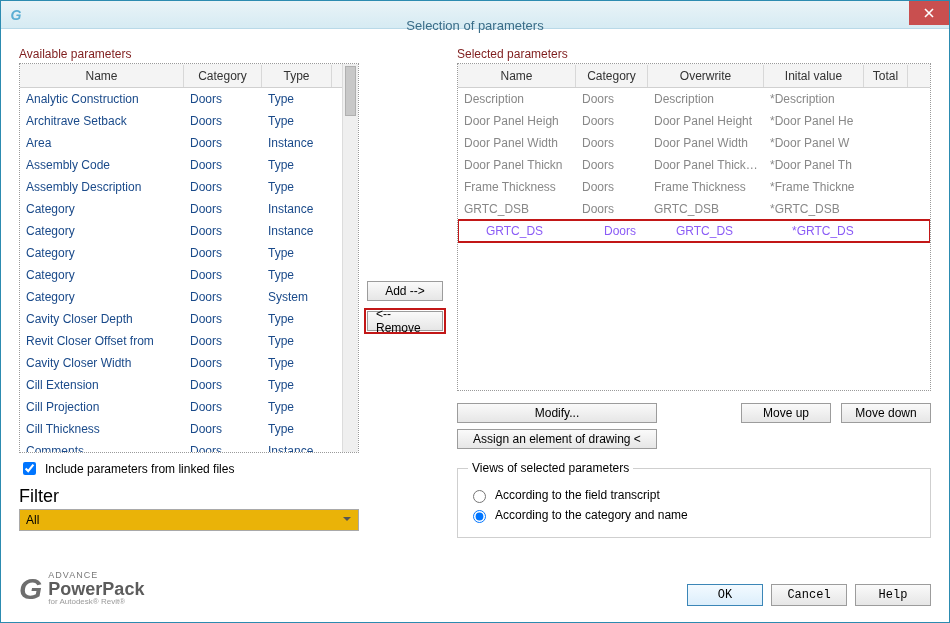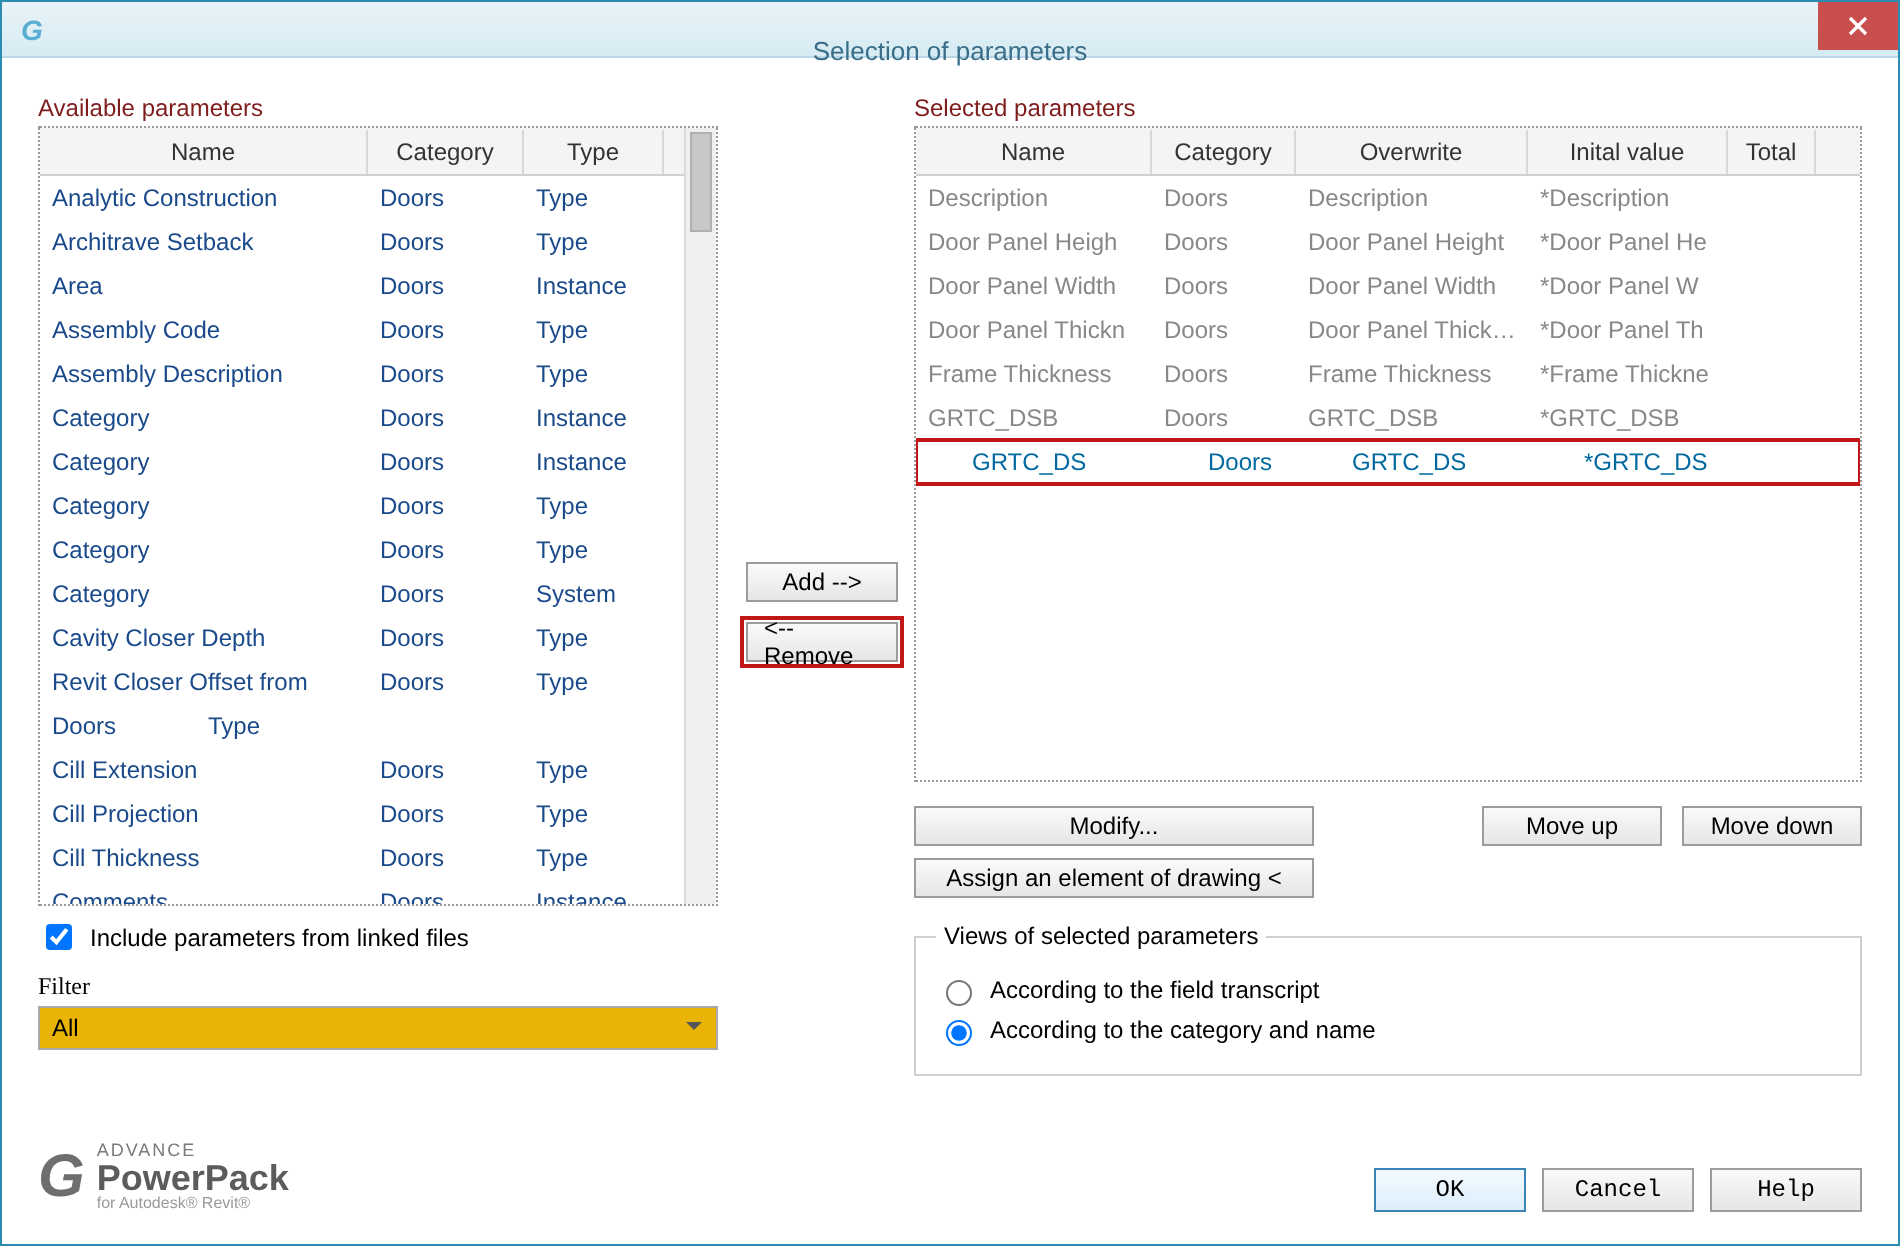--- a/index.html
+++ b/index.html
@@ -14,50 +14,50 @@
   }
   .window { width:950px; height:623px; border:1px solid #2c8bb0; position:relative; display:flex; flex-direction:column; }
   .titlebar { height:28px; background:linear-gradient(#e9f3f7,#d6ebf3); border-bottom:1px solid #b9d9e8; display:flex; align-items:center; position:relative; }
   .titlebar .app-icon { width:18px; height:18px; margin-left:6px; display:flex; align-items:center; justify-content:center; color:#5aaed3; font-weight:bold; font-style:italic; font-size:14px; }
   .titlebar .title { position:absolute; left:0; right:0; text-align:center; color:#3a6d88; font-size:13px; pointer-events:none;margin-top:22px; }
   .titlebar .close { position:absolute; right:0; top:0; width:40px; height:24px; background:#c94f4f; display:flex; align-items:center; justify-content:center; color:#fff; }
   .titlebar .close svg{ width:10px;height:10px; }
   .client { flex:1; padding:18px 18px 8px 18px; display:flex; flex-direction:column; }
   .columns { flex:1; display:flex; gap:8px; }
   .col-left { width:340px; display:flex; flex-direction:column; }
-  .col-mid  { width:82px; display:flex; flex-direction:column; align-items:flex-end; justify-content:center; gap:10px; }
+  .col-mid  { width:82px; display:flex; flex-direction:column; align-items:flex-start; justify-content:center; gap:10px; }
   .col-right{ flex:1; display:flex; flex-direction:column; }
   .section-label { font-size:12px; color:#7f1d1d; margin-bottom:2px; }
   .grid-wrap { border:1px dotted #9a9a9a; height:390px; position:relative; display:flex; }
   .grid-wrap.right { height:328px; }
   .grid { flex:1; overflow:hidden; display:flex; flex-direction:column; }
   .grid-header { display:flex; background:#f4f4f4; border-bottom:1px solid #d0d0d0; height:24px; align-items:center; color:#333; }
   .grid-header .col { border-right:1px solid #d8d8d8; padding:4px 6px; text-align:center; font-size:12px; }
   .grid-body { flex:1; overflow:hidden; }
   .row { display:flex; height:22px; align-items:center; }
   .row .cell { padding:3px 6px; overflow:hidden; white-space:nowrap; text-overflow:ellipsis; font-size:12px; }
   .left .cell { color:#1a4a8a; }
   .right-grid .cell { color:#888; }
   .row.highlight { outline:2px solid #c21717; outline-offset:-1px; }
-  .right-grid .row.highlight .cell { color:#0369a1;padding-left:28px; }
+  .right-grid .row.highlight .cell { color:#8b5cf6;padding-left:28px; }
   .scrollbar { width:16px; background:#efefef; border-left:1px solid #dcdcdc; position:relative; }
   .scrollbar .thumb { position:absolute; left:2px; right:2px; top:2px; height:50px; background:#c8c8c8; border:1px solid #b0b0b0; }
   .btn { background:linear-gradient(#fafafa,#e6e6e6); border:1px solid #9c9c9c; padding:2px 8px; font-size:12px; min-width:64px; height:20px; display:inline-flex; align-items:center; justify-content:center; cursor:default; }
   .btn-wide { min-width:90px; }
   .col-mid .btn { width:76px; }
   .remove-hl { outline:2px solid #c21717; outline-offset:1px; }
   .below-right { margin-top:12px; display:flex; flex-direction:column; gap:6px; }
   .btnrow { display:flex; gap:10px; }
   .btnrow .spacer { flex:1; }
   fieldset.views { border:1px solid #cfcfcf; margin:6px 0 0 0; padding:8px 10px 10px 10px; }
   fieldset.views legend { font-size:12px; padding:0 4px; }
   .radio-row { display:flex; align-items:center; gap:6px; margin:4px 0; font-size:12px; }
   .below-left { margin-top:6px; }
   .check-row { display:flex; align-items:center; gap:6px; font-size:12px; }
-  .filter-label { margin-top:8px; font-size:12px;font-family:Liberation Serif, serif; }
+  .filter-label { margin-top:8px; font-size:18px; }
   .select { margin-top:2px; width:100%; height:22px; border:1px solid #a9a9a9; background:#eab308; display:flex; align-items:center; padding:0 6px; justify-content:space-between; }
   .select .chev svg{ width:10px;height:10px; fill:#555; }
   .footer { height:50px; border-top:0; display:flex; align-items:flex-end; justify-content:space-between; padding:0 0 8px 0; }
   .brand { display:flex; align-items:center; gap:6px; color:#555; }
   .brand .g { font-size:30px; font-weight:bold; font-style:italic; color:#6e6e6e; }
   .brand .stack { display:flex; flex-direction:column; line-height:1; }
   .brand .adv { font-size:9px; letter-spacing:1px; color:#7a7a7a; }
   .brand .pp  { font-size:18px; font-weight:bold; color:#5c5c5c; }
   .brand .sub { font-size:8px; color:#9a9a9a; }
   .footer-btns { display:flex; gap:8px;font-family:Liberation Mono, monospace; }
@@ -147,20 +147,21 @@
                   <div class="cell c-name">Cavity Closer Depth</div>
                   <div class="cell c-cat">Doors</div>
                   <div class="cell c-type">Type</div>
                 </div>
                 <div class="row">
                   <div class="cell c-name">Revit Closer Offset from</div>
                   <div class="cell c-cat">Doors</div>
                   <div class="cell c-type">Type</div>
                 </div>
                 <div class="row">
+                  <div class="cell c-name">Cavity Closer Width</div>
                   <div class="cell c-cat">Doors</div>
                   <div class="cell c-type">Type</div>
                 </div>
                 <div class="row">
                   <div class="cell c-name">Cill Extension</div>
                   <div class="cell c-cat">Doors</div>
                   <div class="cell c-type">Type</div>
                 </div>
                 <div class="row">
                   <div class="cell c-name">Cill Projection</div>

